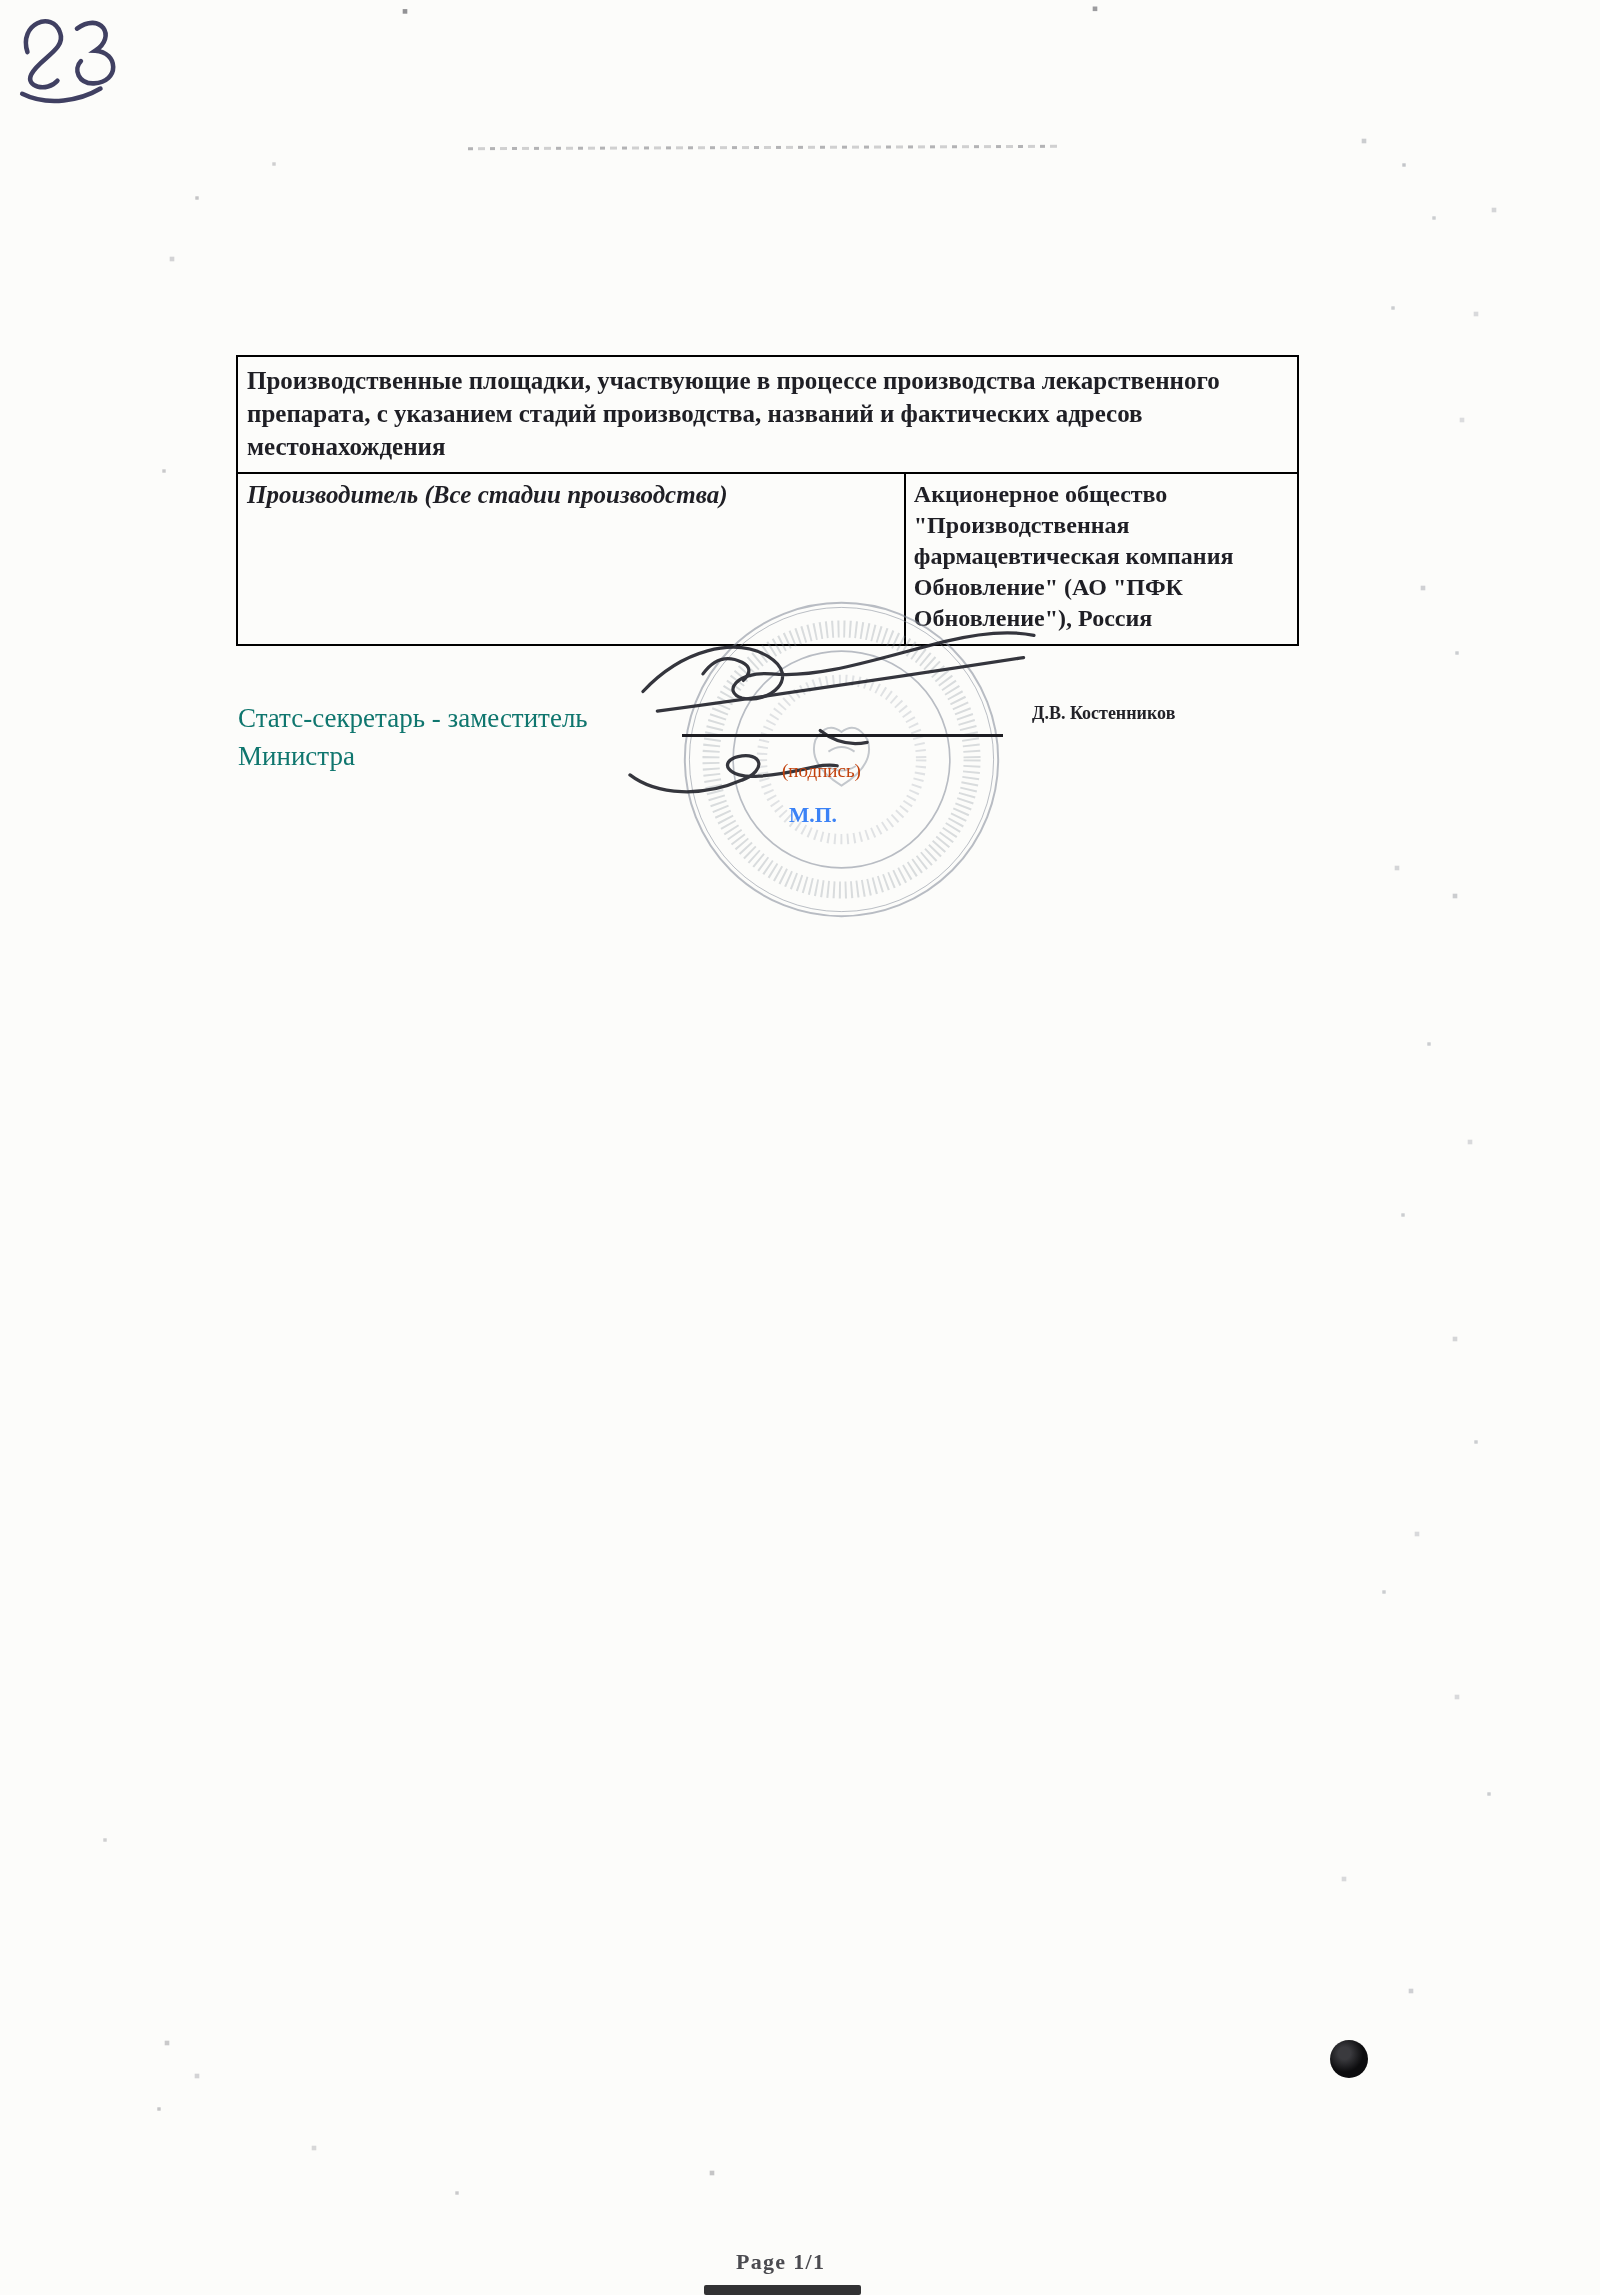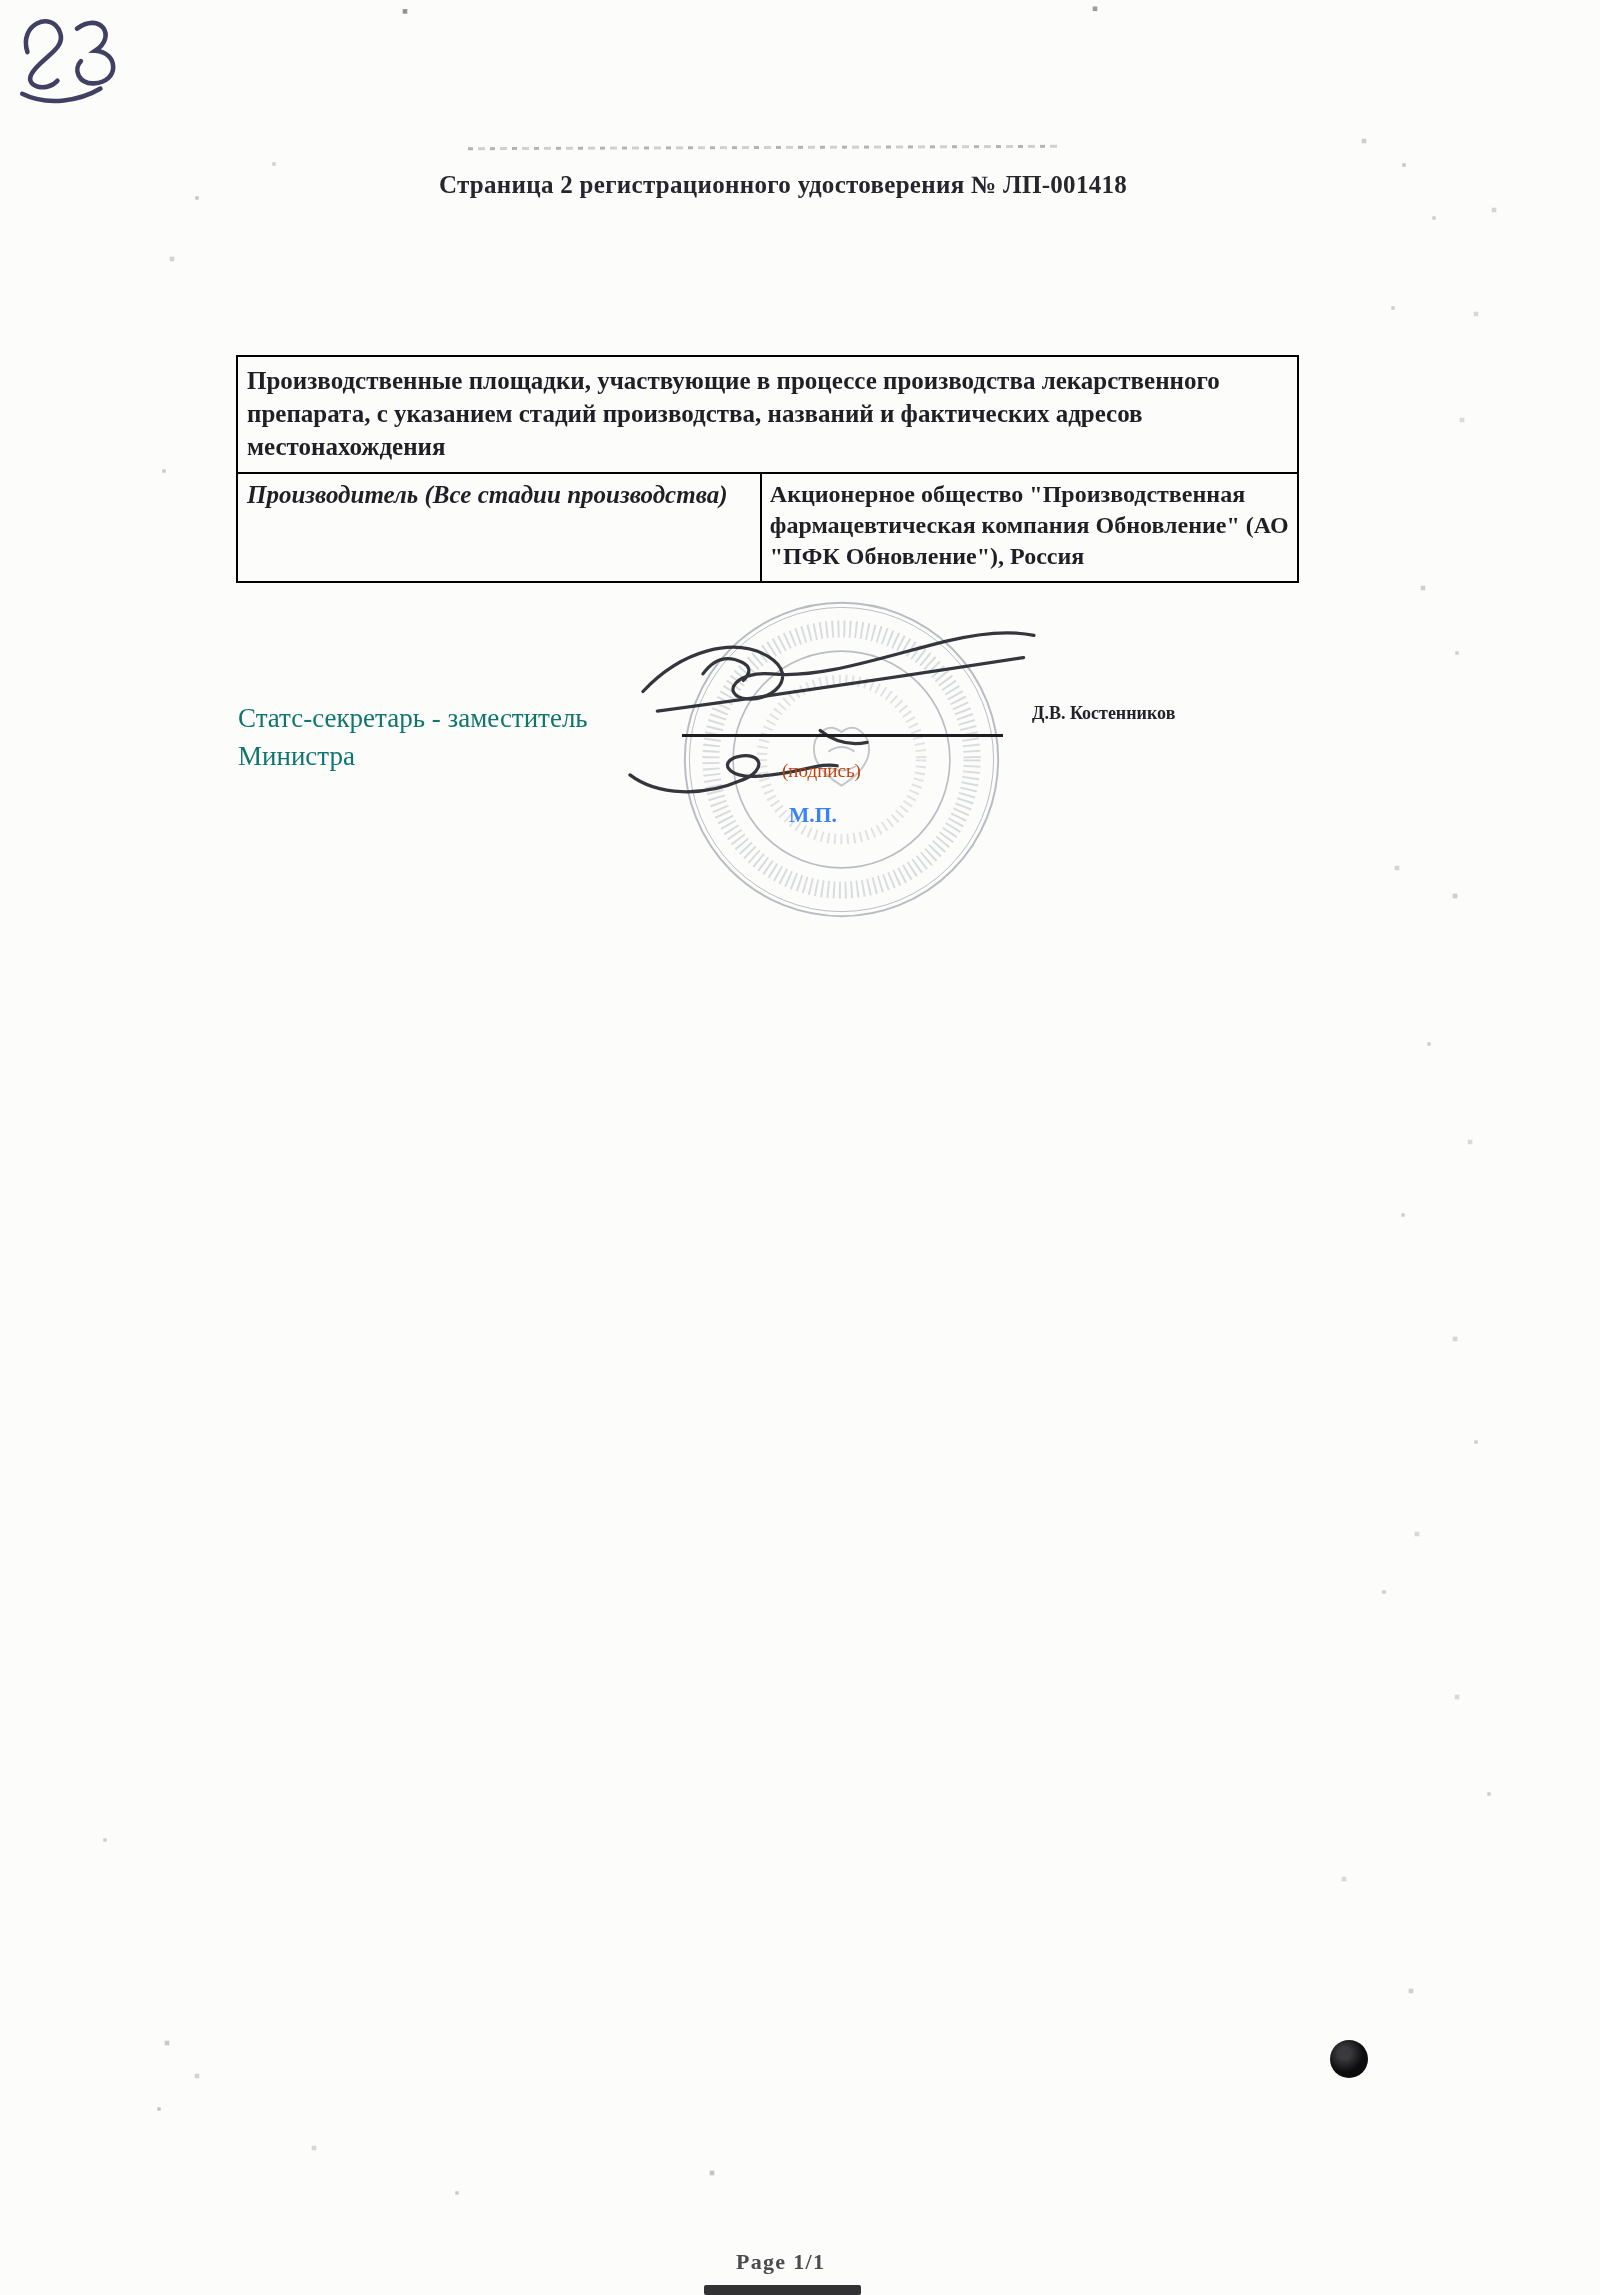--- a/index.html
+++ b/index.html
@@ -46,21 +46,21 @@
   .doc-table {
     position: absolute;
     left: 236px;
     top: 355px;
     width: 1063px;
     border-collapse: collapse;
     color: #1f1f25;
   }
   .doc-table td { border: 2px solid #000000; vertical-align: top; }
   .cell-head  { font-weight: 700; font-size: 25px; line-height: 1.32; padding: 6.5px 10.4px 9px 9px; }
-  .cell-label { font-weight: 700; font-style: italic; font-size: 25px; padding: 7.8px 9px; width: 524px; }
+  .cell-label { font-weight: 700; font-style: italic; font-size: 25px; padding: 7.8px 9px; width: 668px; }
   .cell-value { font-weight: 700; font-size: 24px; line-height: 1.3; padding: 5.2px 7.8px 9px; }
   .cell-addr  { font-weight: 700; font-size: 24px; padding: 5.2px 9px 7.8px; }
 
   
   .sig-title {
     position: absolute;
     left: 238px;
     top: 699px;
     font-size: 27px;
     font-weight: 400;
@@ -186,21 +186,20 @@
   <svg class="scribble-svg" width="196" height="150" viewBox="0 0 300 230">
     <g fill="none" stroke="#2c2c52" stroke-width="7" stroke-linecap="round" opacity="0.9">
       <path d="M28 66 C 14 22, 66 2, 78 36 C 88 62, 46 76, 34 100 C 24 120, 58 128, 74 110"></path>
       <path d="M104 30 C 140 4, 166 42, 132 64 C 168 66, 170 112, 130 114 C 106 115, 98 92, 110 80"></path>
       <path d="M20 130 C 60 150, 110 140, 140 122"></path>
     </g>
   </svg>
 
   <div class="noise-line"></div>
 
-  <div class="page-header">Страница 2 регистрационного удостоверения № ЛП-001418</div>
 
   <table class="doc-table">
     <tbody>
         <tr>
       <td colspan="2" class="cell-head">Производственные площадки, участвующие в процессе производства лекарственного препарата, с указанием стадий производства, названий и фактических адресов местонахождения</td>
     </tr>
     <tr>
       <td class="cell-label">Производитель (Все стадии производства)</td>
       <td class="cell-value">Акционерное общество "Производственная фармацевтическая компания Обновление" (АО "ПФК Обновление"), Россия</td>
     </tr>

